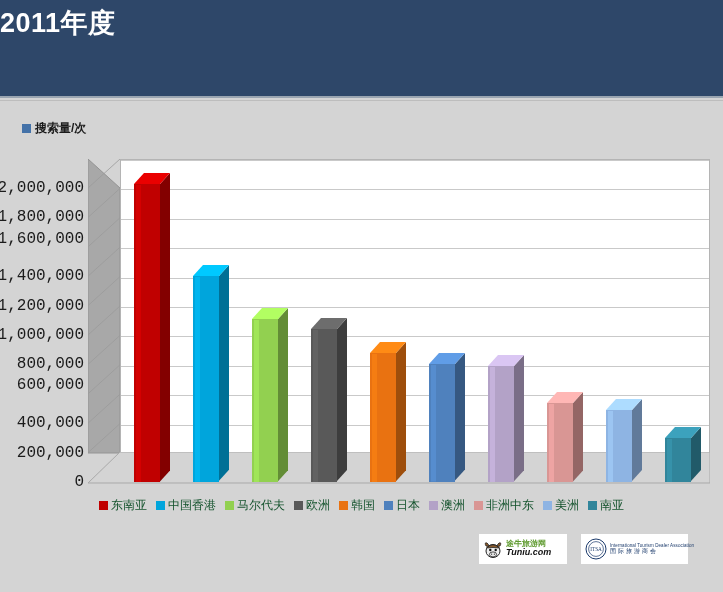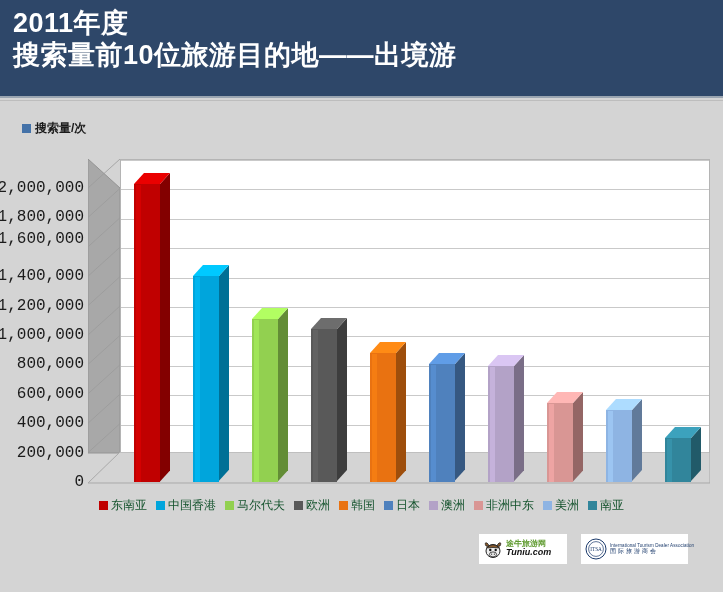--- a/index.html
+++ b/index.html
@@ -16,21 +16,20 @@
     position:absolute;left:0;top:0;width:723px;height:98px;
     background:#2e4769;
     border-bottom:2px solid #9aa5b1;
     box-sizing:border-box;
   }
   #title-banner .line{
     color:#ffffff;
     font-size:27px;
     font-weight:bold;
     letter-spacing:0.5px;
-    padding-left:13px;
     line-height:1.18;
     white-space:nowrap;
   }
   #title-line1{padding-top:8px;}
   #title-line2{}
 
   
   #chart-frame{
     position:absolute;left:0;top:100px;width:723px;height:440px;
     background:#d4d4d4;
@@ -141,41 +140,40 @@
   }
   #itsa-text{display:flex;flex-direction:column;line-height:1.15;}
   #itsa-en{font-size:4.5px;color:#1b3a6b;white-space:nowrap;letter-spacing:.1px;}
   #itsa-cn{font-size:6px;color:#1b3a6b;letter-spacing:2px;white-space:nowrap;}
 </style>
 </head>
 <body>
 
 <div id="title-banner">
   <div class="line" id="title-line1">2011年度</div>
-  <div class="line" id="title-line2">搜索量前10位旅游目的地——出境游</div>
 </div>
 
 <div id="chart-frame">
 
   <div id="series-legend">
     <span class="swatch"></span>
     <span>搜索量/次</span>
   </div>
 
   <div id="plot-region">
 
     <div id="y-axis">
         <div class="ytick" style="top: 29px;">2,000,000</div>
         <div class="ytick" style="top: 58.4px;">1,800,000</div>
         <div class="ytick" style="top: 71px; margin-top: 9px;">1,600,000</div>
         <div class="ytick" style="top: 117.2px;">1,400,000</div>
         <div class="ytick" style="top: 146.6px; margin-left: 12px;">1,200,000</div>
         <div class="ytick" style="top: 176px;">1,000,000</div>
         <div class="ytick" style="top: 205.4px;">800,000</div>
-        <div class="ytick" style="top: 235px;">600,000</div>
+        <div class="ytick" style="top: 226px;">600,000</div>
         <div class="ytick" style="top: 264.2px;">400,000</div>
         <div class="ytick" style="top: 293.6px;">200,000</div>
         <div class="ytick" style="top: 323px;">0</div>
       </div>
 
     <div id="plot-3d">
       <div id="left-wall">
         <svg width="33" height="325">
           <polygon points="0,0 32,29 32,294 0,294" fill="#a8a8a8" stroke="#949494" stroke-width="1"></polygon>
         <line x1="0" y1="29" x2="32" y2="0" stroke="#9b9b9b" stroke-width="0.8"></line>

